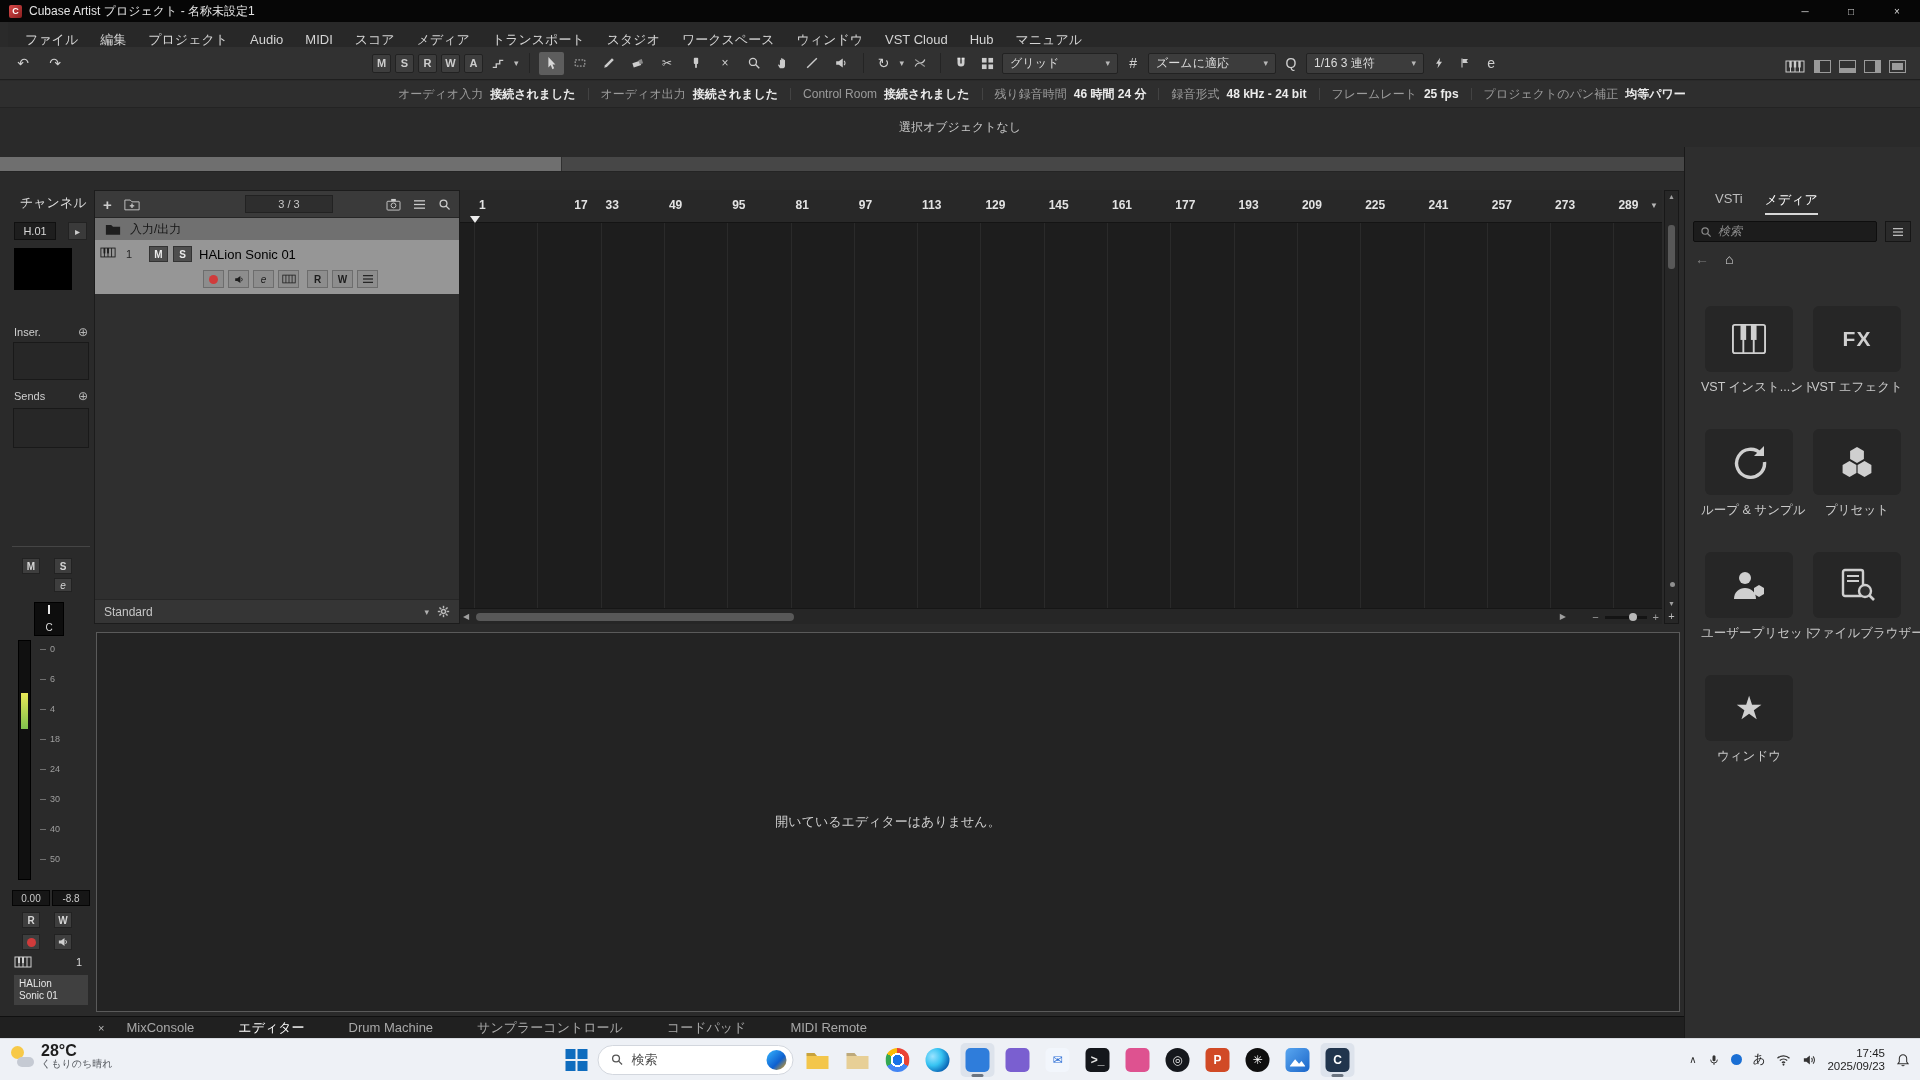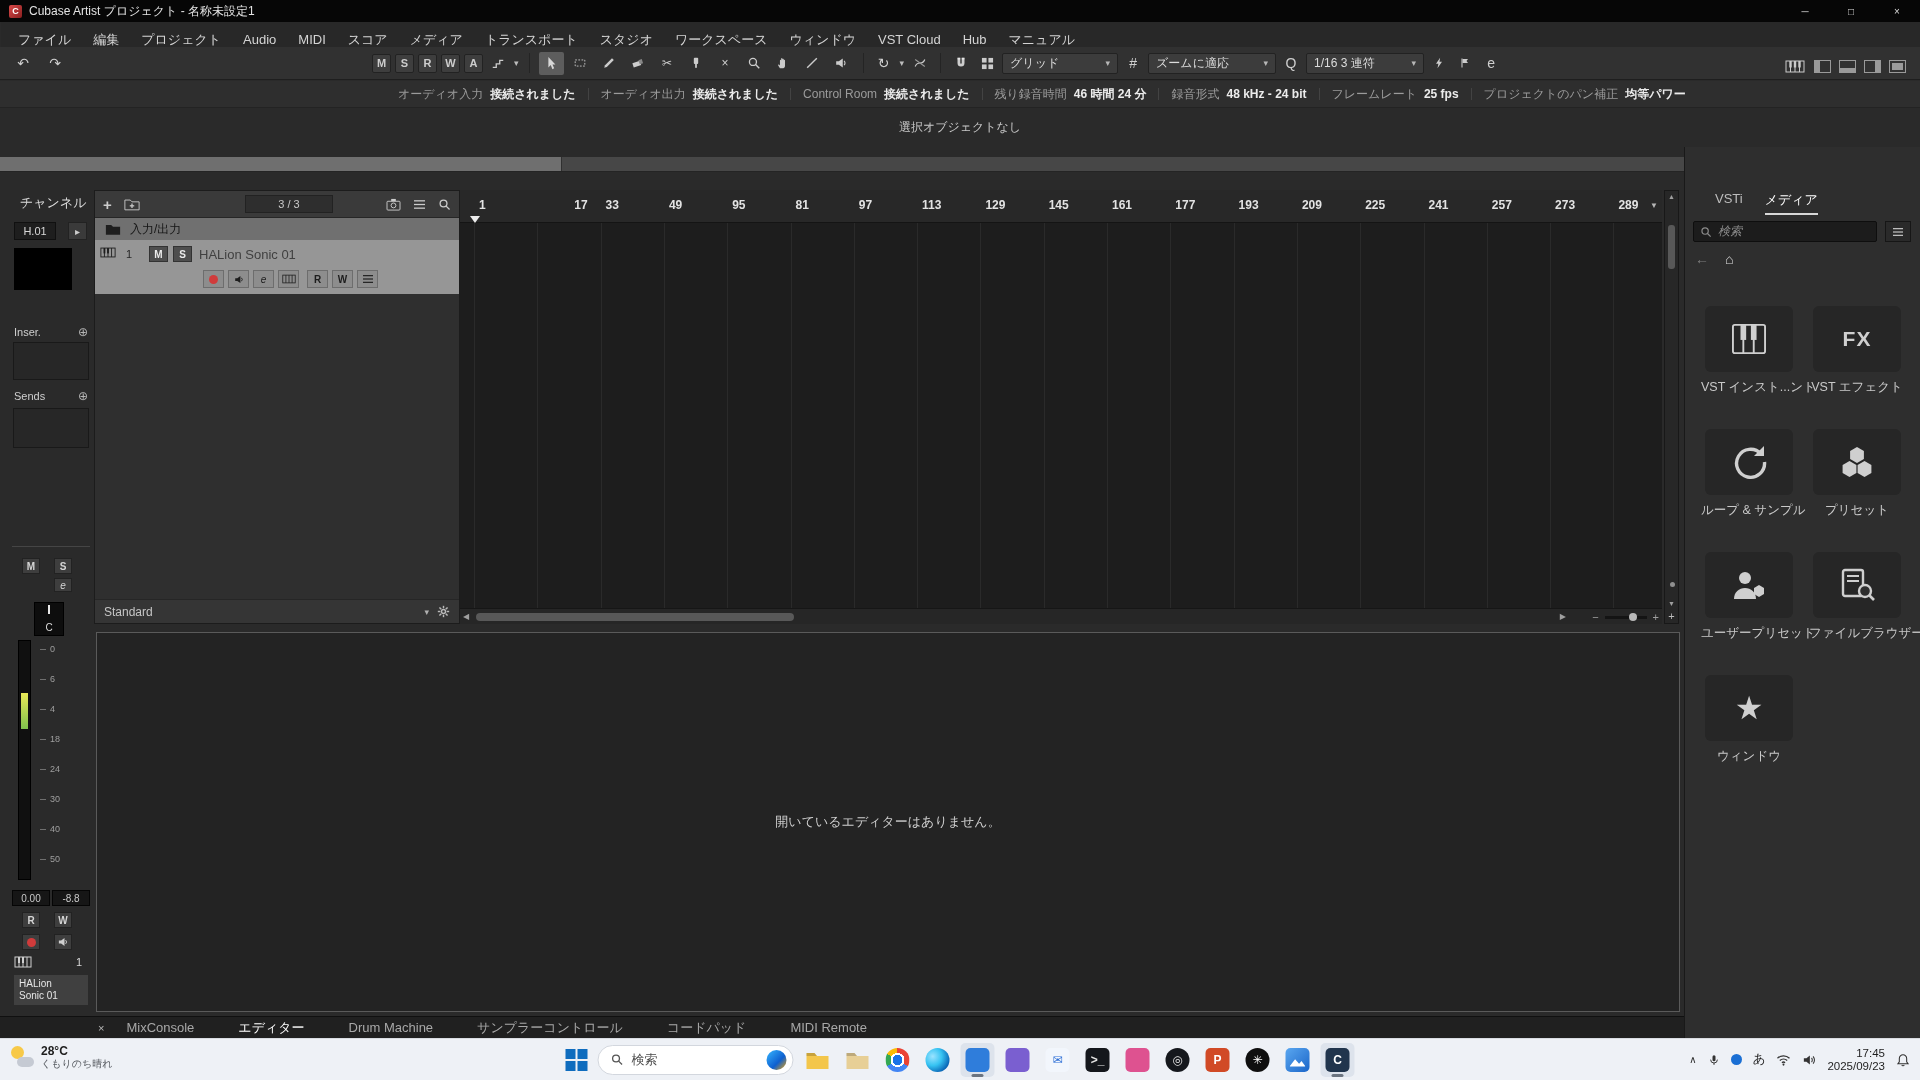--- a/index.html
+++ b/index.html
@@ -6,21 +6,21 @@
   html,body{width:1920px;height:1080px;overflow:hidden}
   body{font-family:"Liberation Sans","DejaVu Sans",sans-serif;background:#2a2a2a;color:#d6d6d6;position:relative}
   svg{display:block}
   
   .titlebar{position:absolute;left:0;top:0;width:1920px;height:22px;background:#060606;display:flex;align-items:center;z-index:20}
   .app-badge{width:13px;height:13px;margin:0 7px 0 9px;border-radius:2px;background:linear-gradient(135deg,#d94a4a,#8a1f1f);color:#fff;font-size:9px;font-weight:bold;display:flex;align-items:center;justify-content:center}
   .title-text{font-size:12px;color:#e3e3e3}
   .win-controls{margin-left:auto;display:flex;height:100%}
   .win-btn{width:46px;height:100%;display:flex;align-items:center;justify-content:center;font-size:10px;color:#dcdcdc}
   
-  .menubar{position:absolute;top:22px;left:1px;right:0;height:36px;background:#282828;display:flex;align-items:center;padding-left:6px;border-bottom:1px solid #1d1d1d}
+  .menubar{position:absolute;top:22px;left:8px;right:0;height:36px;background:#282828;display:flex;align-items:center;padding-left:6px;border-bottom:1px solid #1d1d1d}
   .menu-item{padding:0 11px;font-size:13px;color:#d4d4d4;height:100%;display:flex;align-items:center}
   
   .toolbar{position:absolute;top:47px;left:0;right:0;height:33px;background:#313131;border-bottom:1px solid #1e1e1e}
   .tb-left{position:absolute;left:12px;top:4px;display:flex;gap:10px}
   .tb-iconbtn{min-width:22px;height:24px;display:flex;align-items:center;justify-content:center;color:#cfcfcf;font-size:14px}
   .tb-center{position:absolute;left:372px;top:4px;display:flex;align-items:center;gap:4px}
   .tb-letter{width:19px;height:19px;background:#3e3e3e;border:1px solid #222;border-radius:2px;color:#cdcdcd;font-size:11px;font-weight:bold;display:flex;align-items:center;justify-content:center}
   .tb-caret{color:#bdbdbd;font-size:9px;margin:0 1px;display:flex;align-items:center}
   .tb-sep{width:1px;height:20px;background:#242424;margin:0 5px}
   .tb-tool{width:25px;height:23px;display:flex;align-items:center;justify-content:center;color:#cfcfcf;font-size:12px;border-radius:2px}
@@ -82,21 +82,21 @@
   .tl-header{position:absolute;top:0;left:0;right:0;height:27px;background:#3a3a3a;border-bottom:1px solid #262626;display:flex;align-items:center;padding:0 8px;gap:12px}
   .tl-plus{color:#ccc;font-size:15px;font-weight:bold}
   .tl-counter{position:absolute;left:150px;top:4px;width:88px;height:18px;background:#2e2e2e;border:1px solid #222;color:#c9c9c9;font-size:11px;display:flex;align-items:center;justify-content:center}
   .tl-right-icons{margin-left:auto;display:flex;gap:12px;align-items:center}
   .tl-folder-row{position:absolute;top:27px;left:0;right:0;height:22px;background:#707070;display:flex;align-items:center;padding-left:10px;gap:9px;color:#151515;font-size:12px}
   .tl-track-row{position:absolute;top:49px;left:0;right:0;height:54px;background:#969696}
   .tr-kbd{position:absolute;left:5px;top:7px}
   .tr-num{position:absolute;left:31px;top:8px;font-size:11px;color:#262626}
   .tr-btn{position:absolute;width:19px;height:16px;background:#4e4e4e;border:1px solid #333;color:#ececec;font-size:10px;font-weight:bold;display:flex;align-items:center;justify-content:center}
   .tr-m{left:54px;top:6px}.tr-s{left:78px;top:6px}
-  .tr-name{position:absolute;left:104px;top:7px;font-size:13px;color:#404040}
+  .tr-name{position:absolute;left:104px;top:7px;font-size:13px;color:#000000}
   .tr-ctl{position:absolute;width:21px;height:18px;top:30px;background:#8d8d8d;border:1px solid #6d6d6d;display:flex;align-items:center;justify-content:center;color:#1d1d1d;font-size:10px;font-weight:bold}
   .tc-rec{left:108px}.tc-mon{left:133px}.tc-e{left:158px;font-style:italic;font-weight:normal}
   .tc-kbd{left:183px}.tc-r{left:212px}.tc-w{left:237px}.tc-list{left:262px}
   .tl-footer{position:absolute;left:0;right:0;bottom:0;height:24px;background:#353535;border-top:1px solid #262626;display:flex;align-items:center;padding:0 9px;font-size:12px;color:#c6c6c6;gap:8px}
   .tl-footer .caret{margin-left:auto;font-size:9px;color:#b0b0b0}
   
   .timeline{position:absolute;left:460px;top:190px;width:1202px;height:434px}
   .ruler{position:absolute;top:0;left:0;right:0;height:33px;background:#282828;border-bottom:1px solid #141414}
   .ruler-num{position:absolute;top:8px;font-size:12px;font-weight:bold;color:#e3e3e3}
   .ruler-opt{position:absolute;right:4px;top:11px;font-size:8px;color:#b5b5b5}
@@ -139,21 +139,21 @@
   .tile{width:88px;height:66px;margin:0 auto;background:#262626;border-radius:6px;display:flex;align-items:center;justify-content:center}
   .tile-label{margin-top:7px;font-size:12.5px;color:#c9c9c9;white-space:nowrap}
   .fx-glyph{font-size:21px;font-weight:bold;color:#cfcfcf;letter-spacing:1px}
   .star-glyph{font-size:32px;color:#cfcfcf;line-height:1}
   
   .taskbar{position:absolute;left:0;top:1038px;width:1920px;height:42px;background:#eef1f6;border-top:1px solid #d9dce2;color:#1e1e1e}
   .tb-weather{position:absolute;left:10px;top:5px;display:flex;align-items:center;gap:7px}
   .weather-icon{width:24px;height:24px;position:relative}
   .weather-sun{position:absolute;left:1px;top:1px;width:13px;height:13px;border-radius:50%;background:#f7c948;display:block}
   .weather-cloud{position:absolute;right:0;bottom:2px;width:17px;height:10px;border-radius:6px;background:#c5cad3;display:block}
-  .weather-temp{font-size:12px;font-weight:bold;line-height:14px}
+  .weather-temp{font-size:16px;font-weight:bold;line-height:14px}
   .weather-desc{font-size:10px;color:#55595f;line-height:12px}
   .tb-centericons{position:absolute;left:50%;top:0;height:100%;transform:translateX(-50%);display:flex;align-items:center;gap:7px}
   .start-grid{display:grid;grid-template-columns:10px 10px;gap:2px;margin-right:3px}
   .start-grid i{width:10px;height:10px;background:#0e6cbe;display:block}
   .search-pill{height:30px;width:196px;background:#fff;border:1px solid #d3d7de;border-radius:15px;display:flex;align-items:center;padding:0 6px 0 12px;gap:8px}
   .search-pill .ph{font-size:13px;color:#4a4a4a;flex:1}
   .bing-ball{width:20px;height:20px;border-radius:50%;background:linear-gradient(135deg,#37b6ff,#0d5fd0 60%,#f7a500);display:block}
   .apps{display:flex;align-items:center;gap:6px}
   .app{width:34px;height:34px;border-radius:5px;display:flex;align-items:center;justify-content:center;position:relative}
   .app.active{background:#dde3ec}

